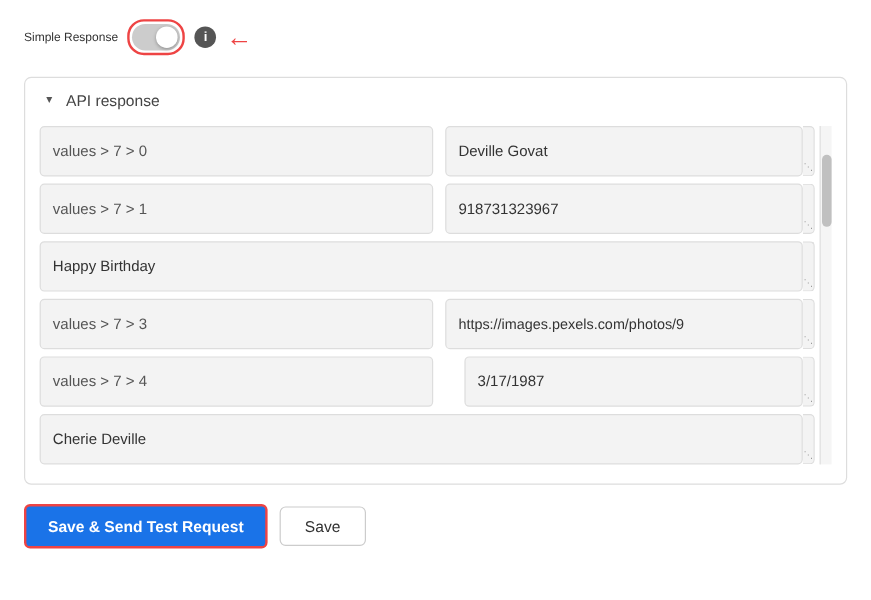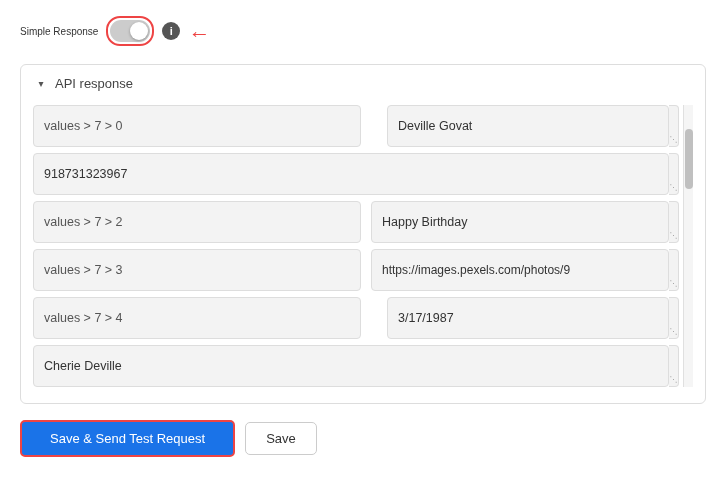--- a/index.html
+++ b/index.html
@@ -154,23 +154,23 @@
       gap: 10px;
       margin-top: 16px;
       align-items: center;
     }
 
     .btn-primary {
       background: #1a73e8;
       color: white;
       border: 2px solid #e44;
       border-radius: 5px;
-      padding: 9px 28px;
+      padding: 9px 18px;
       font-size: 13px;
-      font-weight: 400;
+      font-weight: 700;
       cursor: pointer;
       white-space: nowrap;
     }
 
     .btn-secondary {
       background: white;
       color: #333;
       border: 1px solid #ccc;
       border-radius: 5px;
       padding: 8px 20px;
@@ -227,41 +227,41 @@
   </div>
 
   <div class="outer-border">
     <div class="api-response-row">
       <div class="chevron-icon">▾</div>
       <span class="api-label">API response</span>
     </div>
 
     <div style="display:flex; flex-direction:column; gap:6px; padding-right: 14px; position:relative;">
 
-      <div style="display:flex; gap:26px; align-items:stretch;">
+      <div style="display:flex; gap:10px; align-items:stretch;">
         <div class="field-box" style="flex:0 0 328px;">values &gt; 7 &gt; 0</div>
         <div style="flex:1; display:flex;">
           <div class="value-box">Deville Govat</div>
           <div class="resize-handle">
               <span class="resize-dots">⋱</span>
             </div>
         </div>
       </div>
 
       <div style="display:flex; gap:10px; align-items:stretch;">
+        <div class="field-box" style="flex:0 0 328px;">values &gt; 7 &gt; 1</div>
         <div style="flex:1; display:flex;">
           <div class="value-box">918731323967</div>
           <div class="resize-handle">
               <span class="resize-dots">⋱</span>
             </div>
         </div>
       </div>
 
       <div style="display:flex; gap:10px; align-items:stretch;">
-        <div class="field-box" style="flex:0 0 328px;">values &gt; 7 &gt; 2</div>
         <div style="flex:1; display:flex;">
           <div class="value-box">Happy Birthday</div>
           <div class="resize-handle">
               <span class="resize-dots">⋱</span>
             </div>
         </div>
       </div>
 
       <div style="display:flex; gap:10px; align-items:stretch;">
         <div class="field-box" style="flex:0 0 328px;">values &gt; 7 &gt; 3</div>

